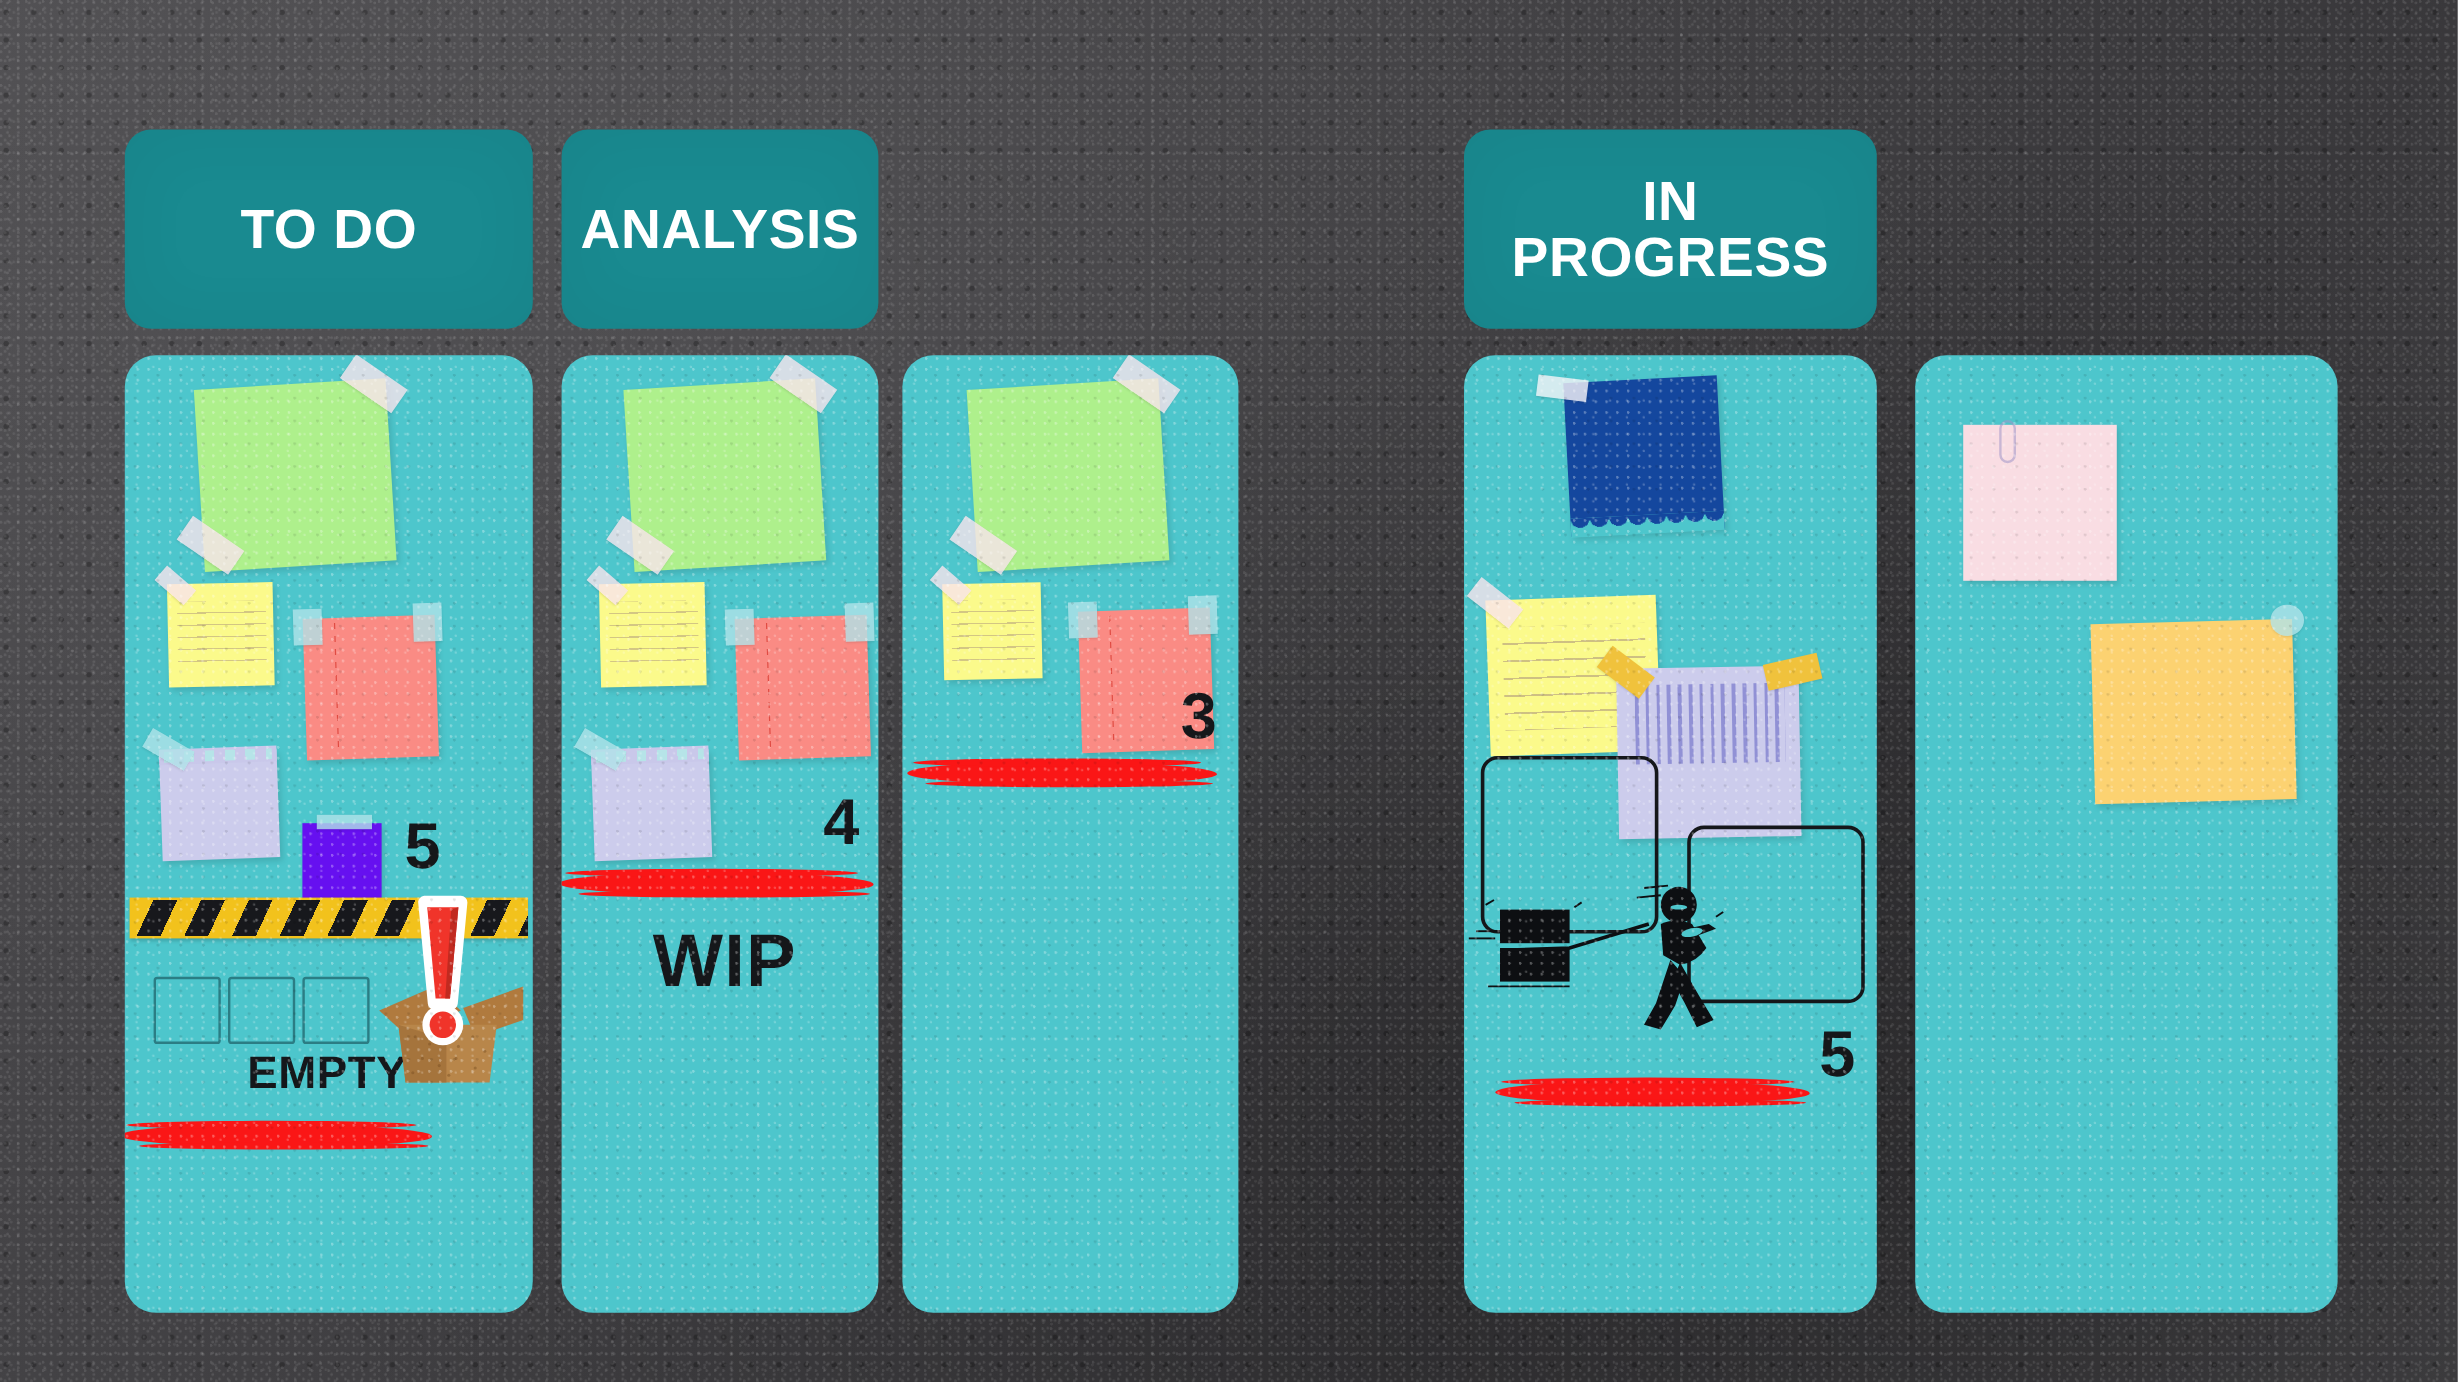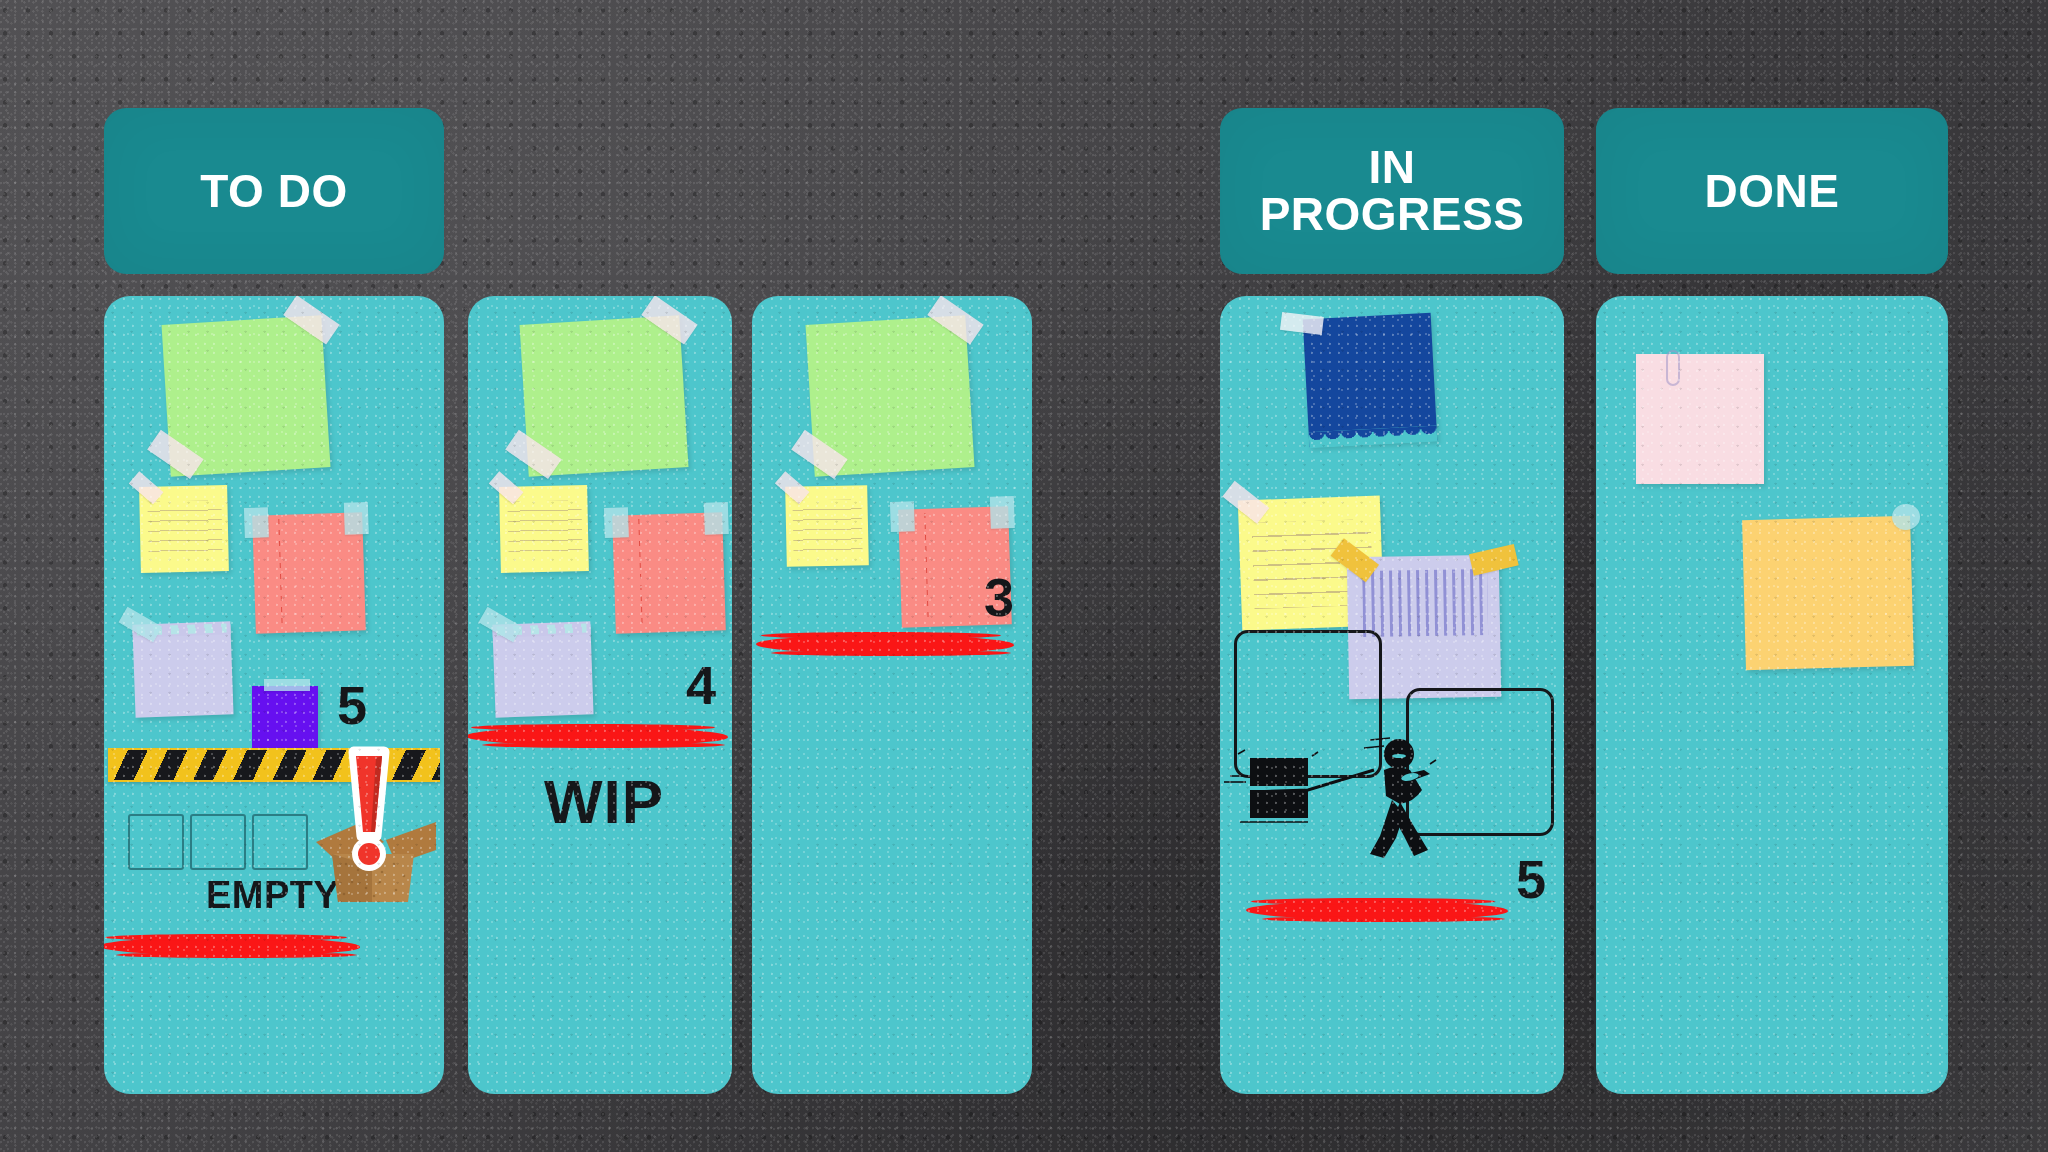--- a/index.html
+++ b/index.html
@@ -302,20 +302,23 @@
         </svg>
       </div>
 
       <div class="redline" style="left:-4px; top:642px; width:260px; height:17px;"></div>
 
     </div>
   </div>
 
   <div class="col" style="left:468px; width:264px;">
 
+    <div class="col-head">
+      <div class="col-head-title">ANALYSIS</div>
+    </div>
 
     <div class="col-body">
 
       <div class="note" style="left:56px; top:24px; width:160px; height:152px; background:#aef08c; transform:rotate(-3.5deg);">
         <div class="tape pink" style="right:-16px; top:-8px; width:52px; height:24px; transform:rotate(38deg);"></div>
         <div class="tape pink" style="left:-20px; bottom:10px; width:52px; height:24px; transform:rotate(38deg);"></div>
       </div>
 
       <div class="note" style="left:32px; top:190px; width:88px; height:86px; background:#fbfa8b; transform:rotate(-1.2deg);">
         <div class="note-lines"></div>
@@ -436,23 +439,20 @@
 
       <div class="limit-num" style="left:296px; top:552px;">5</div>
 
       <div class="redline" style="left:26px; top:606px; width:262px; height:17px;"></div>
 
     </div>
   </div>
 
   <div class="col" style="left:1596px; width:352px;">
 
-    <div class="col-head">
-      <div class="col-head-title">DONE</div>
-    </div>
 
     <div class="col-body">
 
       <div class="note" style="left:40px; top:58px; width:128px; height:130px; background:#f9dde3;">
         <div style="position:absolute; left:30px; top:-4px; width:14px; height:36px;
                     border:2px solid rgba(160,150,200,.55); border-radius:8px;"></div>
       </div>
 
       <div class="note" style="left:148px; top:222px; width:168px; height:150px; background:#fcd271; transform:rotate(-1.5deg);">
         <div class="tape blue" style="right:-10px; top:-12px; width:28px; height:26px; border-radius:50%;"></div>

